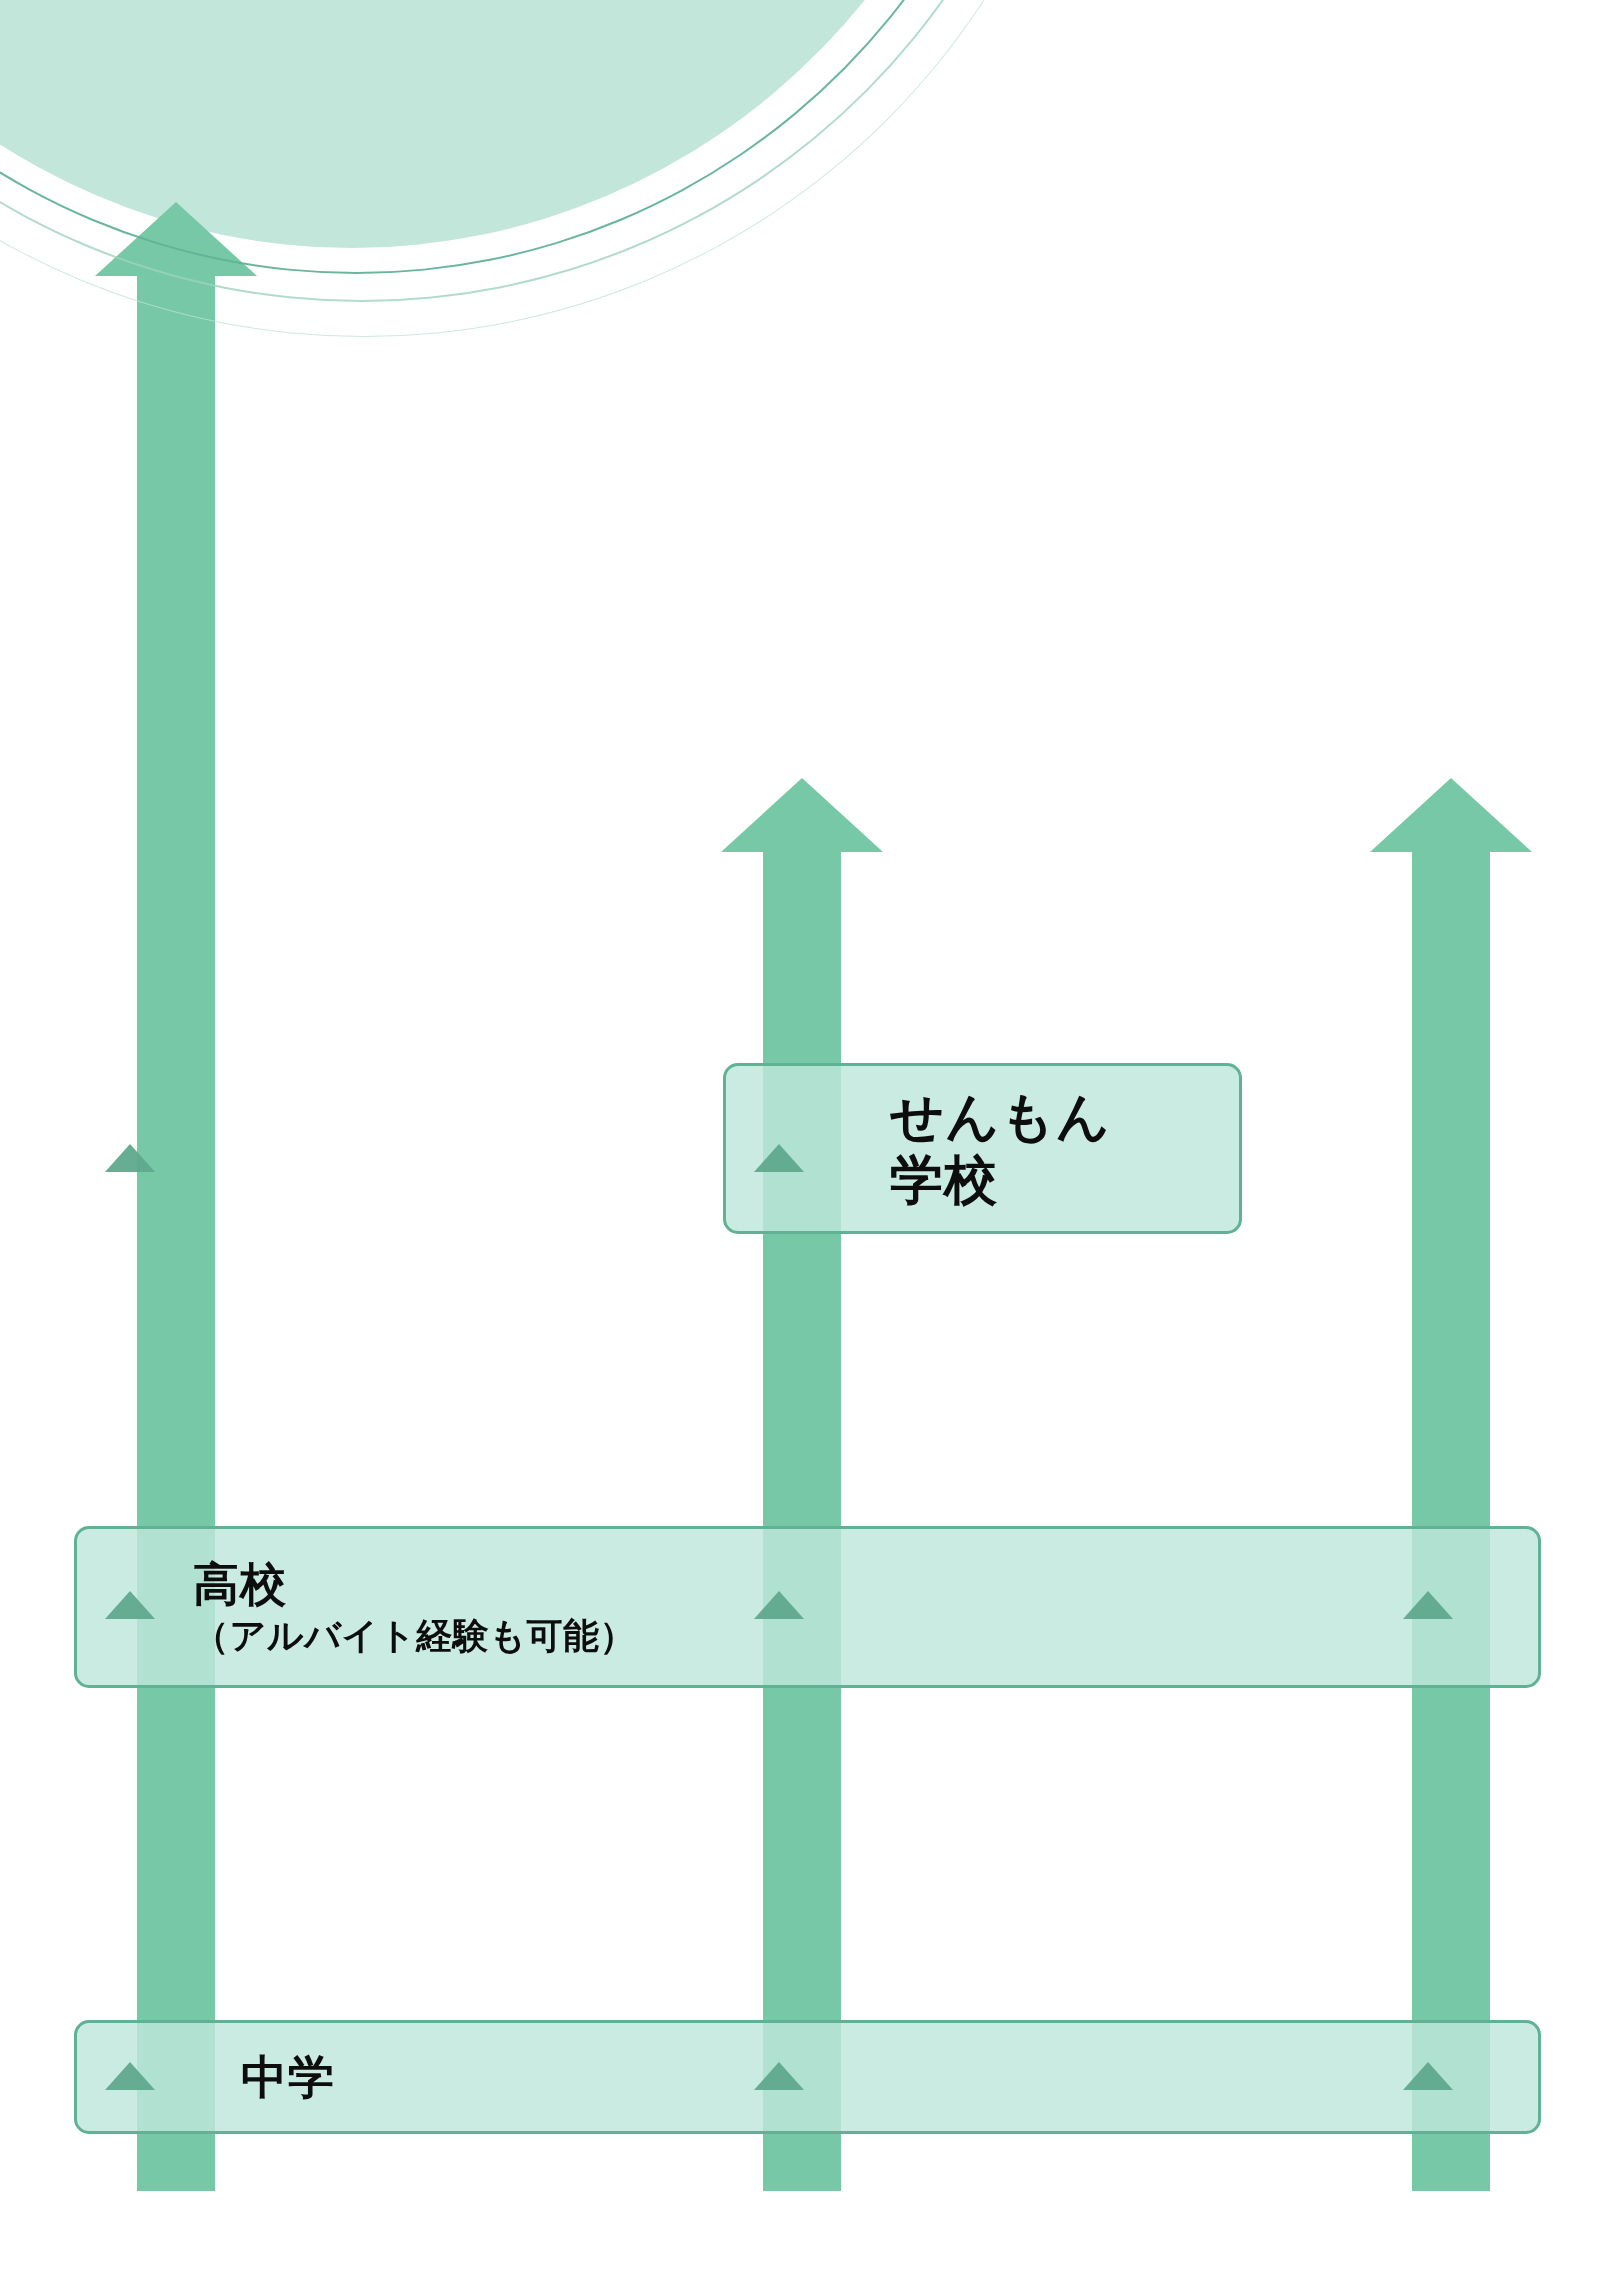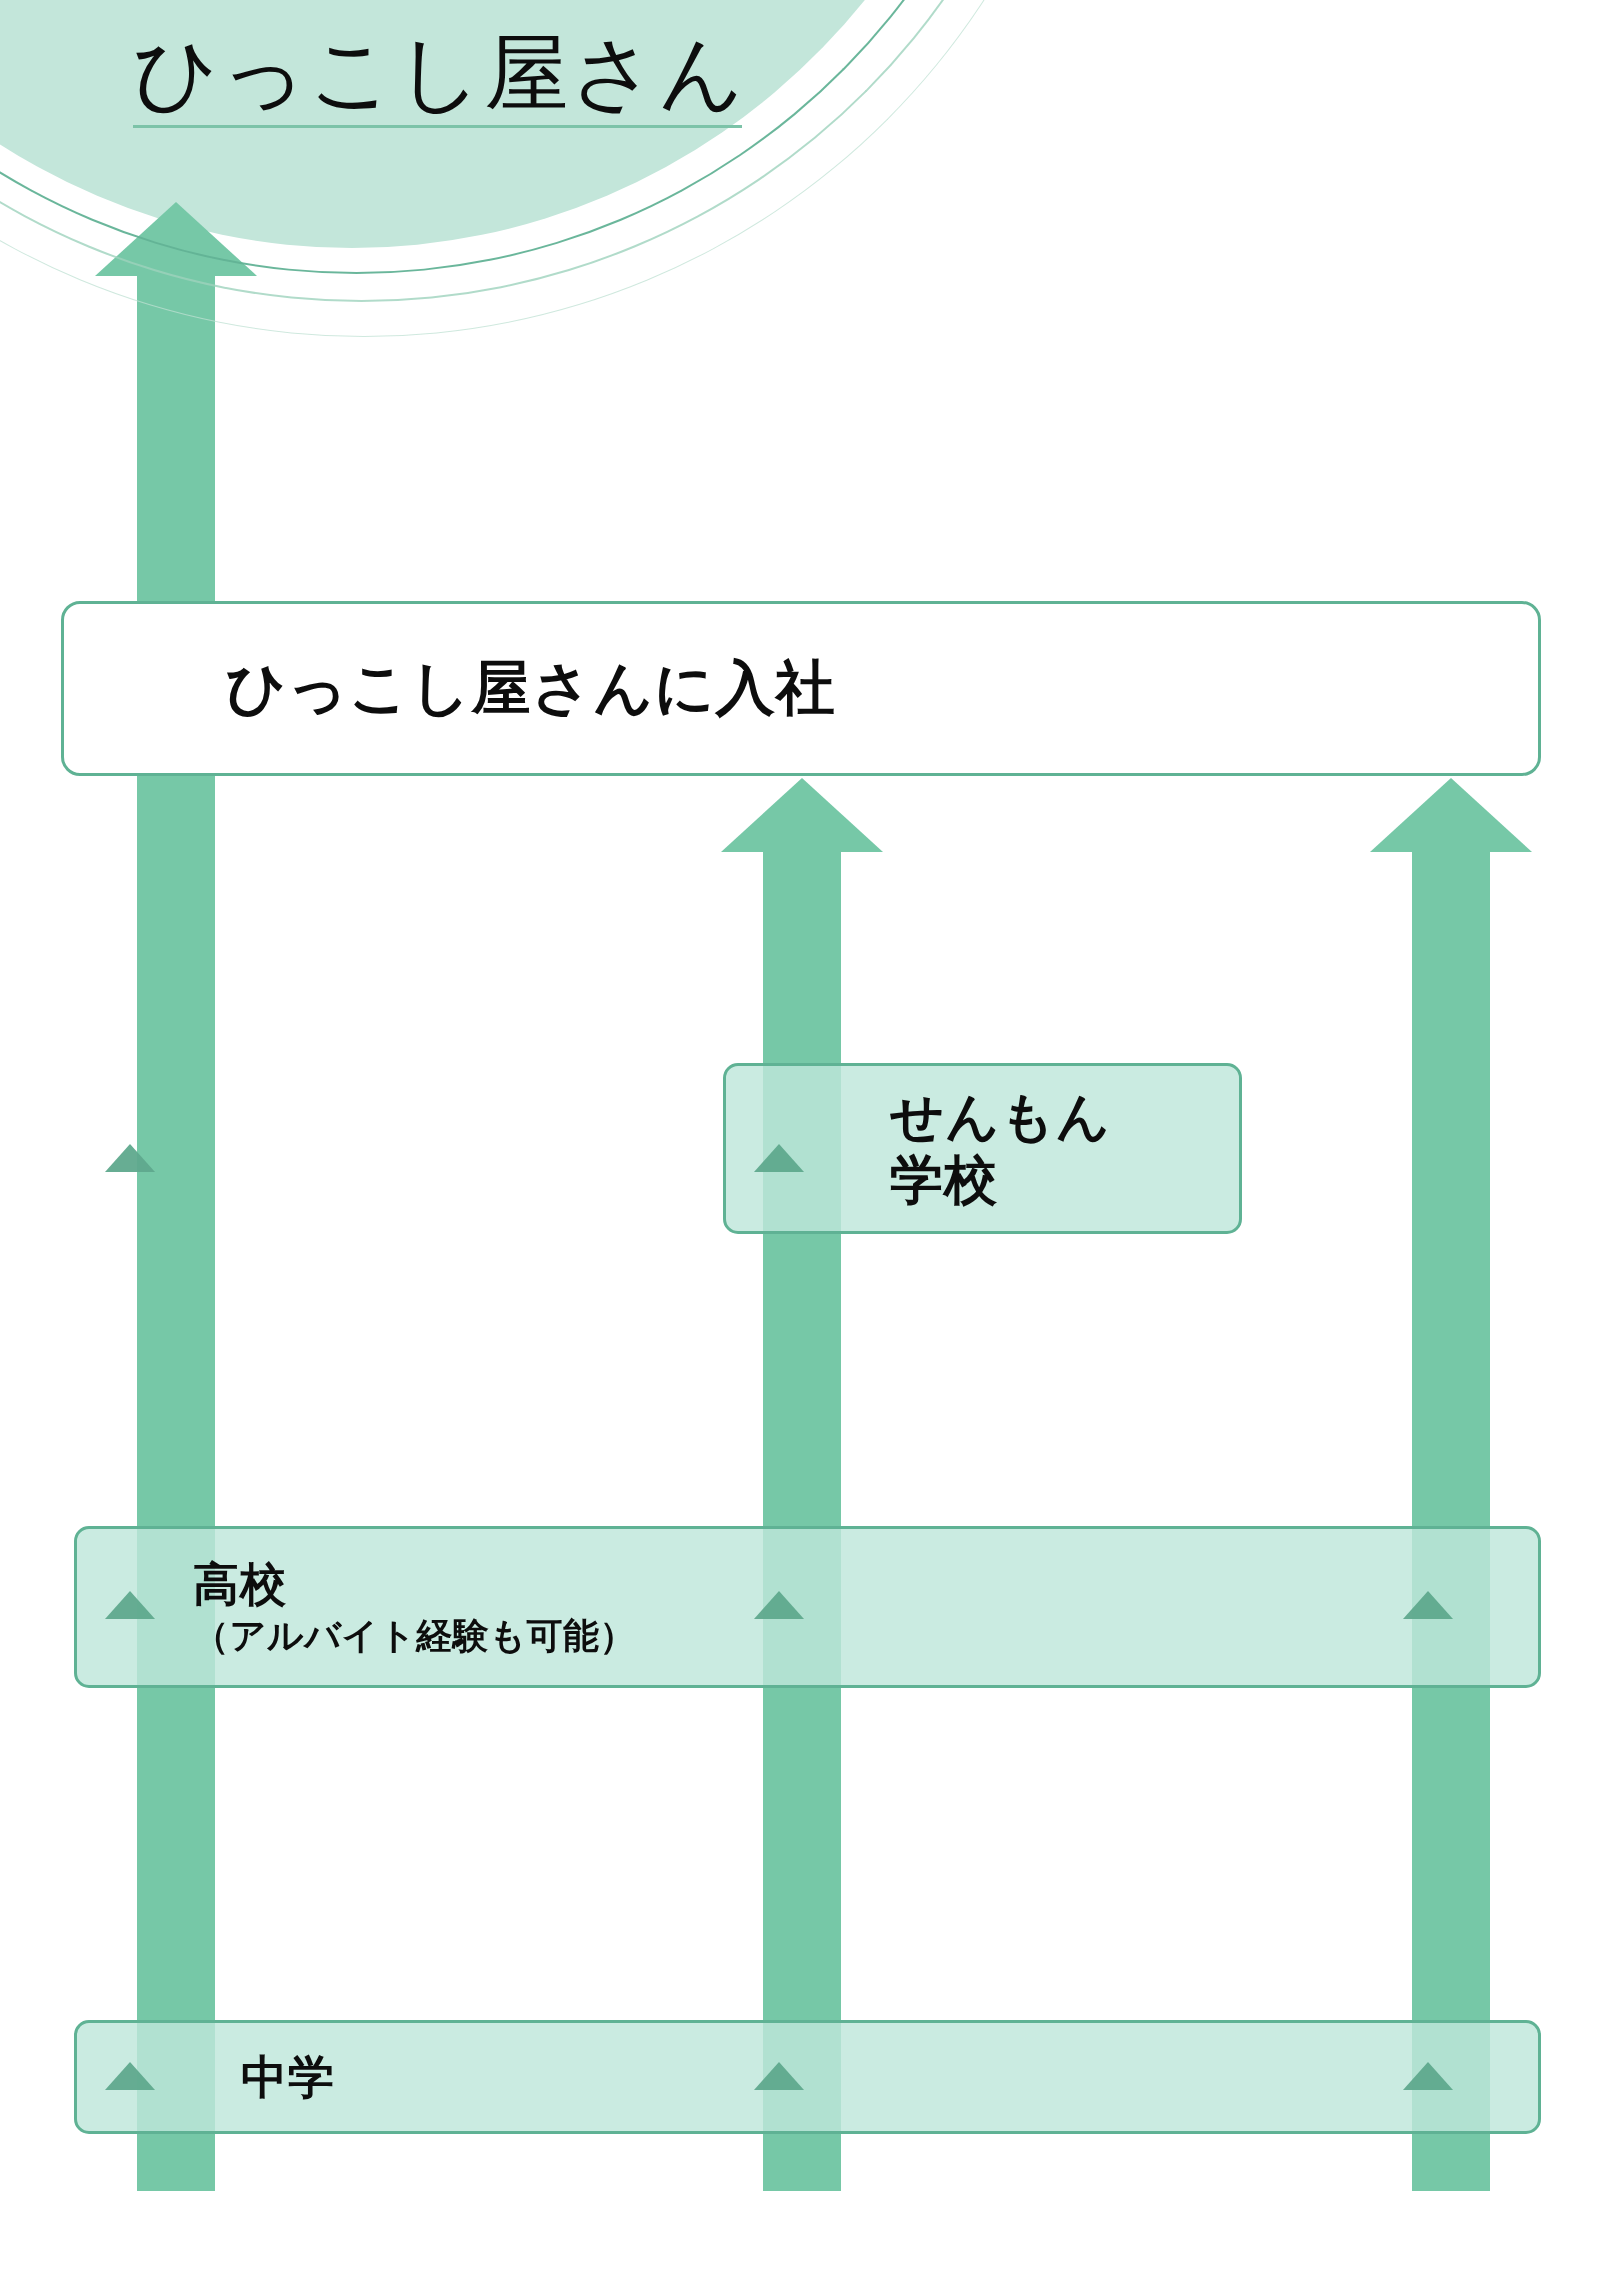--- a/index.html
+++ b/index.html
@@ -227,41 +227,34 @@
 </head>
 <body>
 
 <div id="slide">
 
   <div class="header-deco"></div>
   <div class="header-deco-outline"></div>
   <div class="header-deco-outline2"></div>
   <div class="header-deco-outline3"></div>
 
-  <div class="title-wrap">
-    <div class="slide-title">ひっこし屋さん</div>
-    <div class="title-underline"></div>
-  </div>
 
   <div class="arrow" id="arrow-left">
     <div class="head"></div>
     <div class="shaft"></div>
   </div>
   <div class="arrow" id="arrow-mid">
     <div class="head"></div>
     <div class="shaft"></div>
   </div>
   <div class="arrow" id="arrow-right">
     <div class="head"></div>
     <div class="shaft"></div>
   </div>
 
-  <div class="node white" id="node-company">
-    <span class="node-label">ひっこし屋さんに入社</span>
-  </div>
 
   <div class="tri-marker" style="left:105px; top:1144px;"></div>
 
   <div class="node tinted" id="node-vocational">
     <span class="node-label">せんもん
 学校</span>
   </div>
   <div class="tri-marker" style="left:754px; top:1144px;"></div>
 
   <div class="node tinted" id="node-highschool">

